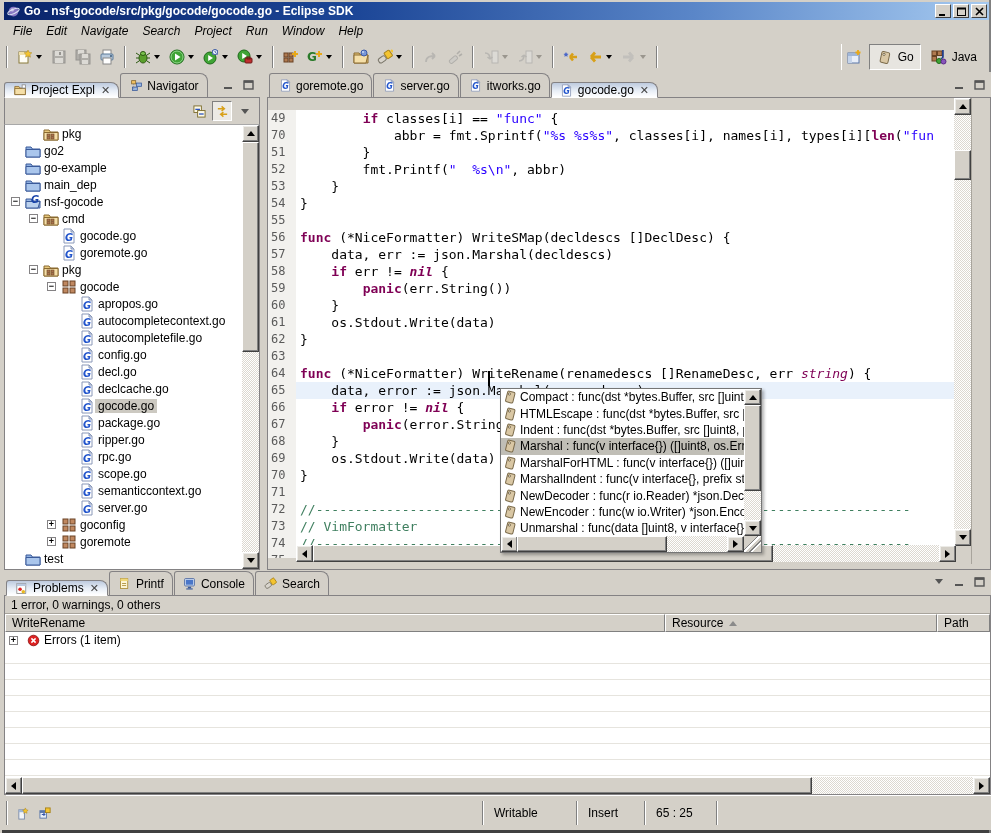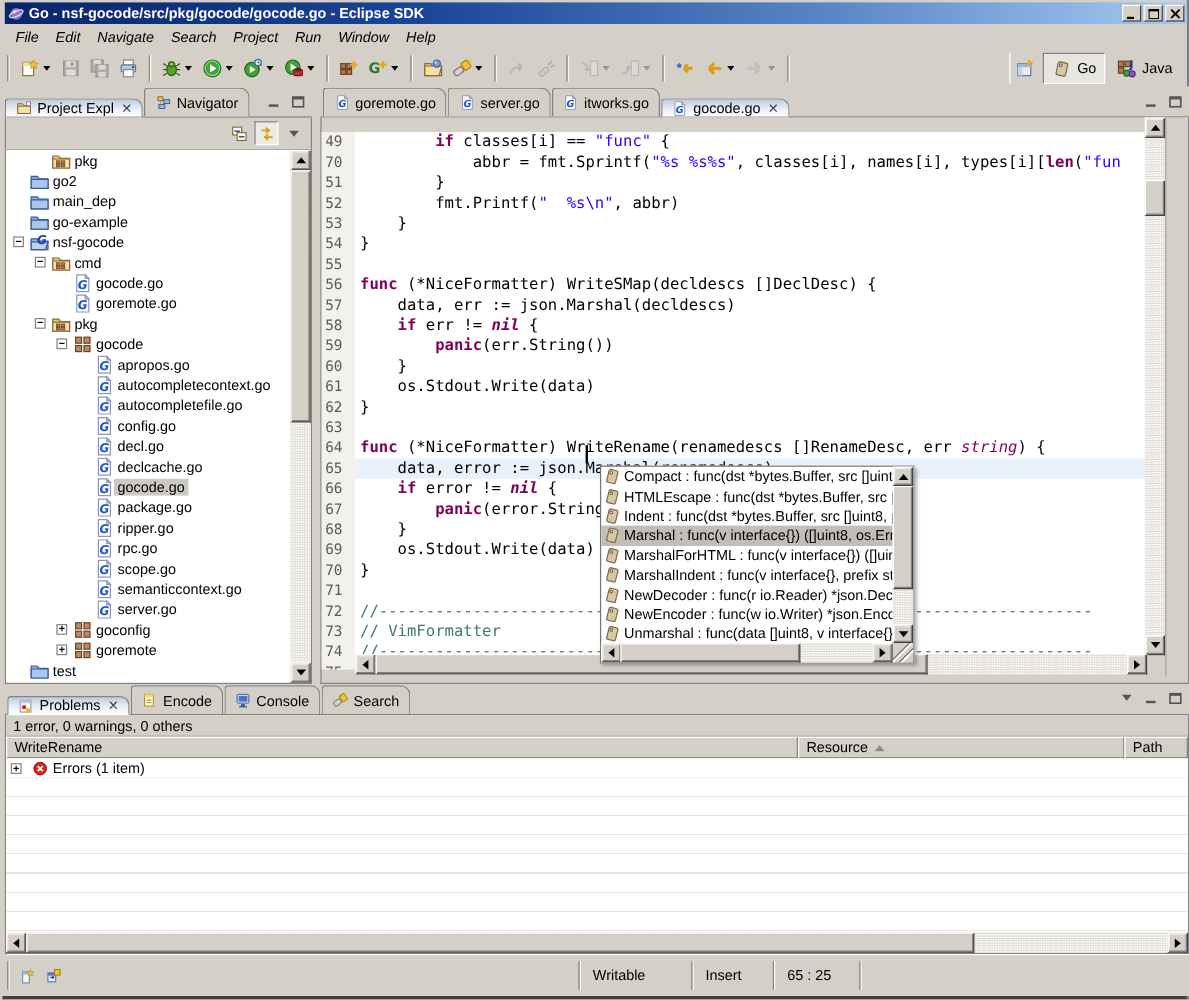--- a/index.html
+++ b/index.html
@@ -504,31 +504,31 @@
             <span class="lbl">go2</span>
           </div>
           <div class="trow" style="padding-left: 6px;">
             <span class="expslot"></span>
             <span class="ticon">
               <svg viewBox="0 0 16 16">
                 <path d="M1,4 h5 l1.5,2 H15 v8 H1 z" fill="#8fb0e0" stroke="#3a5a9a"></path>
                 <path d="M1,6.5 h14 V14 H1 z" fill="#aac6ec" stroke="#3a5a9a"></path>
               </svg>
             </span>
-            <span class="lbl">main_dep</span>
+            <span class="lbl">go-example</span>
           </div>
           <div class="trow" style="padding-left: 6px;">
             <span class="expslot"></span>
             <span class="ticon">
               <svg viewBox="0 0 16 16">
                 <path d="M1,4 h5 l1.5,2 H15 v8 H1 z" fill="#8fb0e0" stroke="#3a5a9a"></path>
                 <path d="M1,6.5 h14 V14 H1 z" fill="#aac6ec" stroke="#3a5a9a"></path>
               </svg>
             </span>
-            <span class="lbl">go-example</span>
+            <span class="lbl">main_dep</span>
           </div>
           <div class="trow" style="padding-left: 6px;">
             <span class="expander">−</span>
             <span class="ticon">
               <svg viewBox="0 0 16 16">
                 <path d="M1,5 h5 l1.5,2 H15 v7 H1 z" fill="#9ab8e4" stroke="#3a5a9a"></path>
                 <path d="M1,7.5 h14 L13,14 H1 z" fill="#bcd2ee" stroke="#3a5a9a"></path>
                 <text x="10" y="9" font-family="DejaVu Sans,sans-serif" font-size="10" font-weight="bold" font-style="italic" fill="#1a44aa" text-anchor="middle">G</text>
               </svg>
             </span>
@@ -939,21 +939,21 @@
           <span class="closex">✕</span>
         </span>
         <span class="vtab">
           <span class="ic sm">
             <svg viewBox="0 0 16 16">
               <rect x="3" y="2" width="9" height="12" fill="#fdf6d8" stroke="#a8882a"></rect>
               <rect x="3" y="2" width="9" height="3" fill="#f0d878"></rect>
               <path d="M5,8 h5 M5,10.5 h5" stroke="#a8882a"></path>
             </svg>
           </span>
-          <span>Encode</span>
+          <span>Printf</span>
         </span>
         <span class="vtab">
           <span class="ic sm">
             <svg viewBox="0 0 16 16">
               <rect x="2" y="2" width="12" height="9" rx="1" fill="#dce8f8" stroke="#3a5a9a"></rect>
               <rect x="3.5" y="3.5" width="9" height="6" fill="#4a76c8"></rect>
               <rect x="6" y="12" width="4" height="2" fill="#3a5a9a"></rect>
               <rect x="4" y="14" width="8" height="1.4" fill="#3a5a9a"></rect>
             </svg>
           </span>

